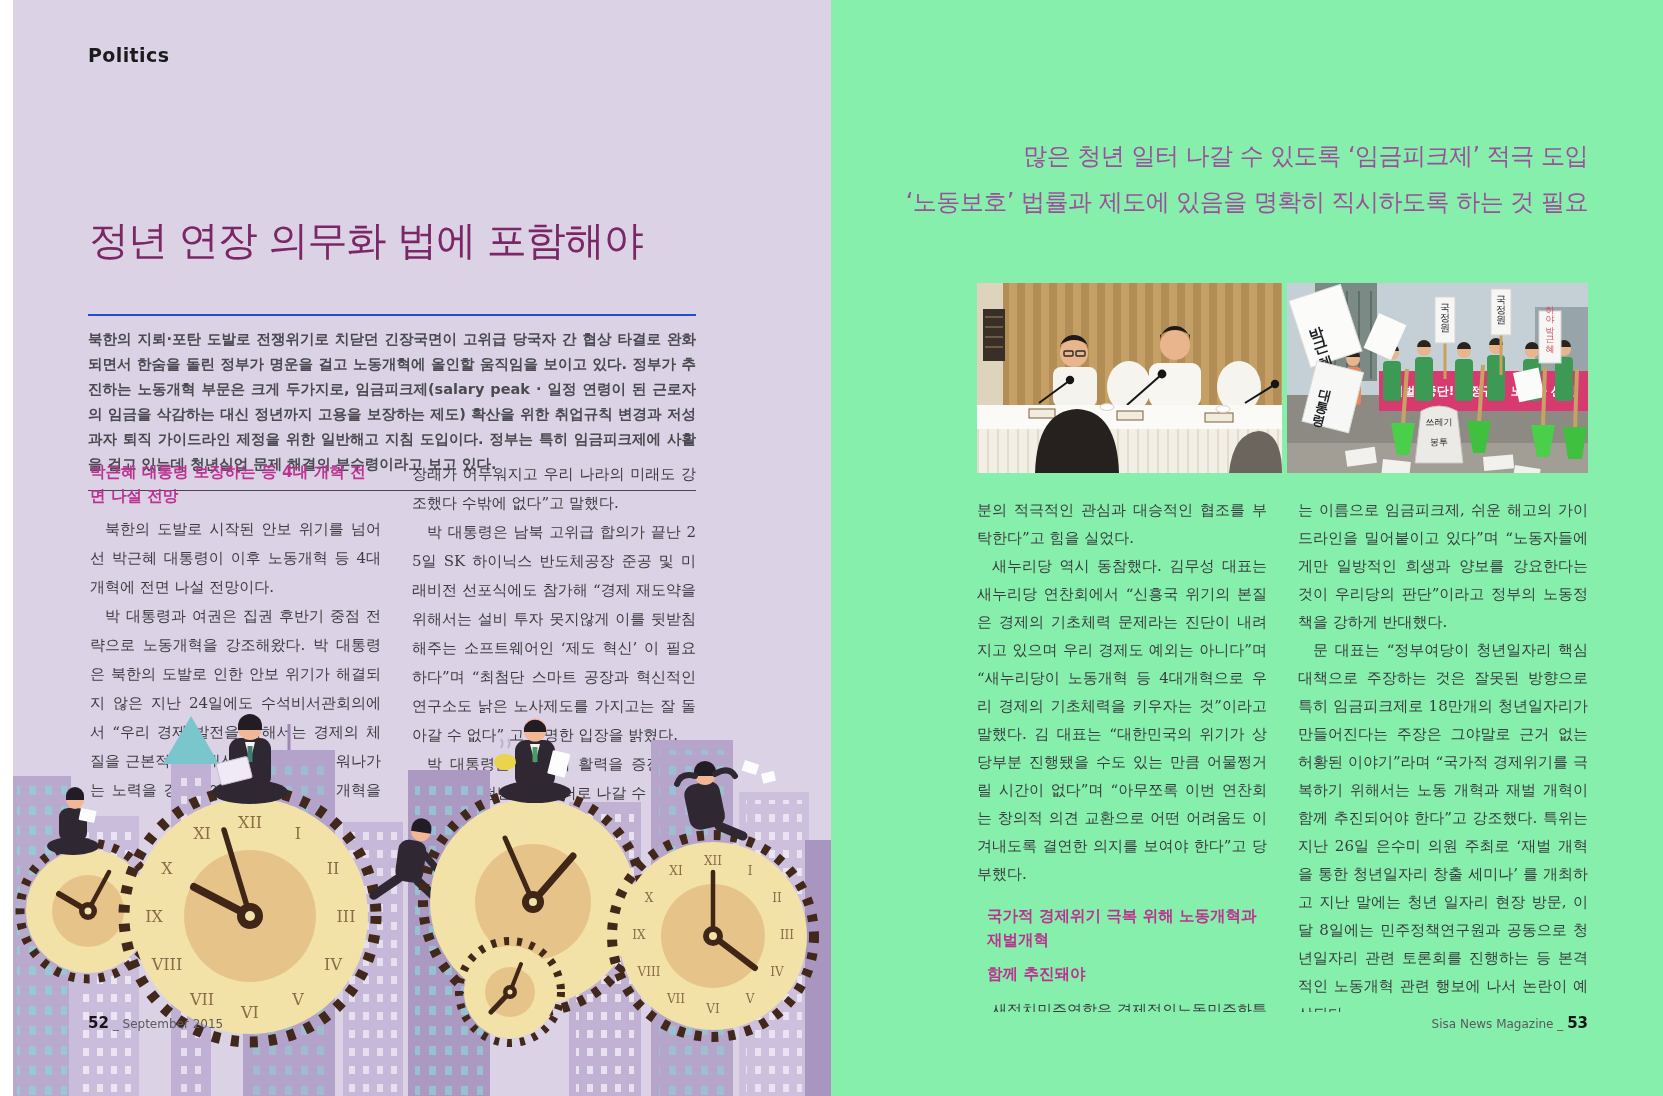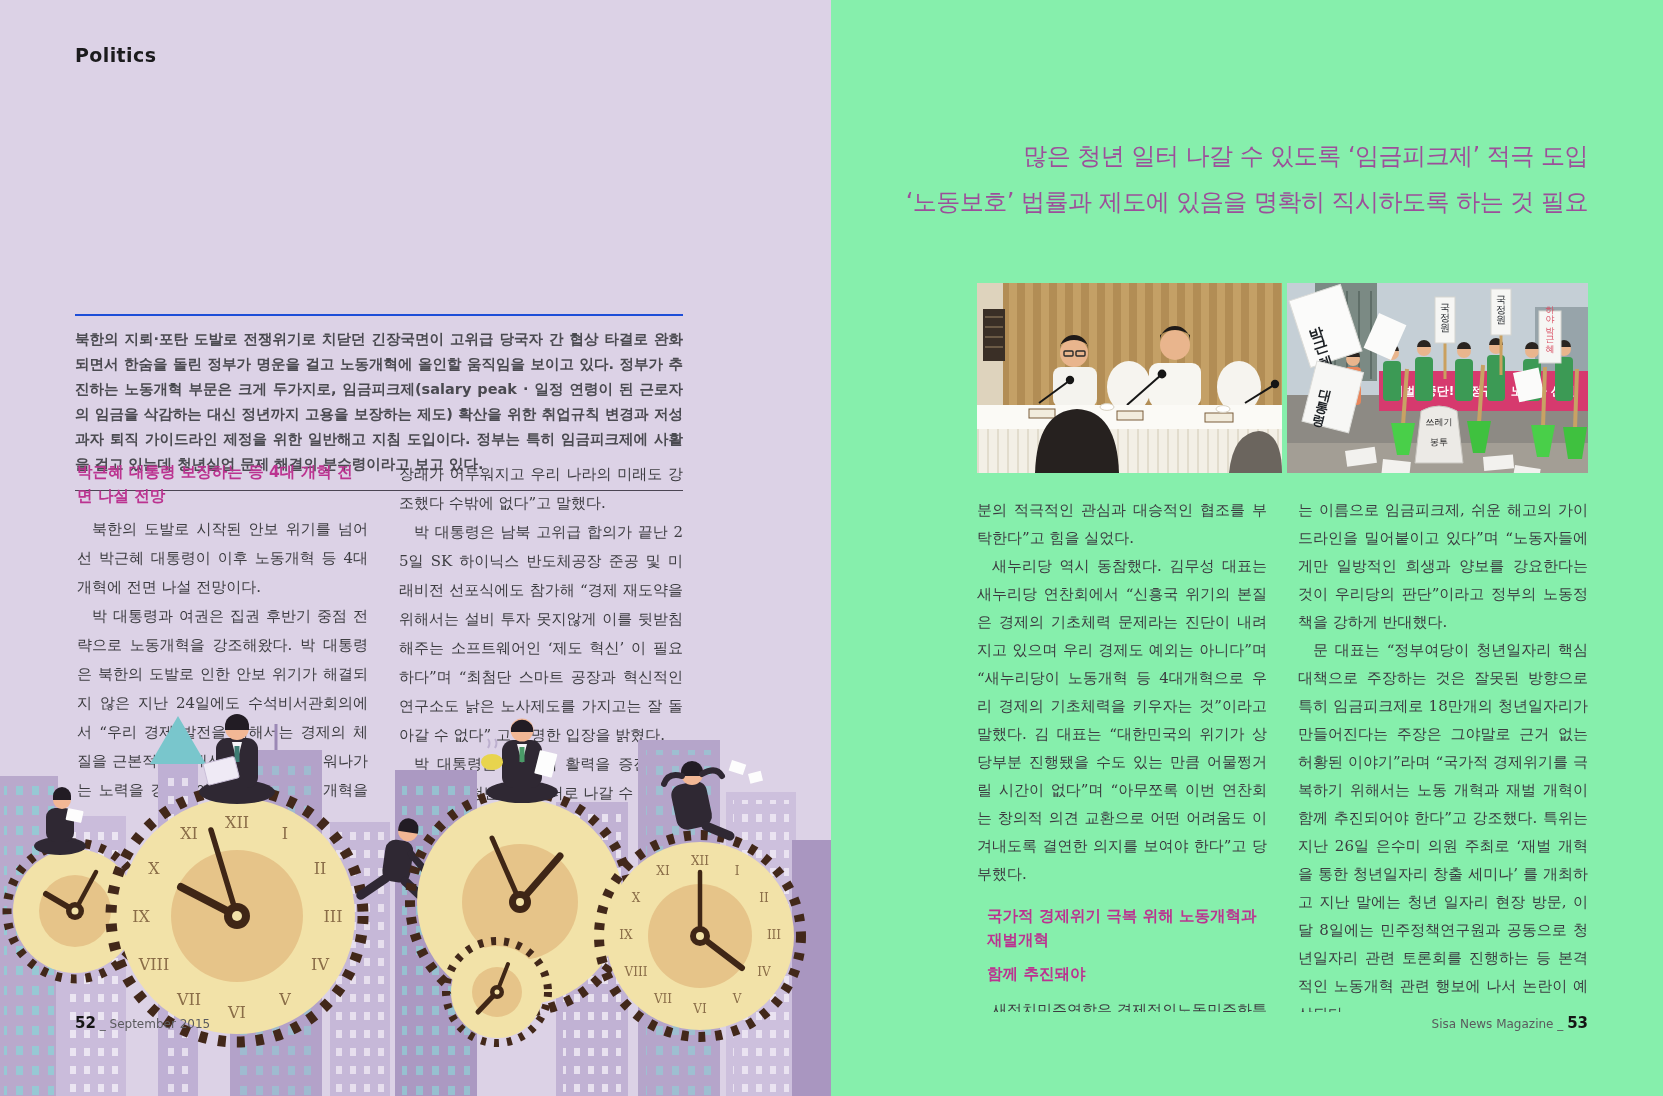--- a/index.html
+++ b/index.html
@@ -1,20 +1,20 @@
 <!DOCTYPE html>
 <html><head>
 <meta charset="utf-8">
 <style>
   html,body{margin:0;padding:0;}
   body{width:1663px;height:1096px;position:relative;background:#fff;
        font-family:"DejaVu Sans",sans-serif;-webkit-font-smoothing:antialiased;}
   .spread{position:absolute;inset:0;overflow:hidden;}
   .page{position:absolute;top:0;height:1096px;overflow:hidden;}
-  .page-left{left:0;width:889px;background:#dcd2e6;padding-left:43px;}
+  .page-left{left:13px;width:889px;background:#dcd2e6;padding-left:43px;}
   .page-right{left:831px;width:832px;background:#86efac;}
 
   .politics{position:absolute;left:75px;top:44px;font-size:19px;font-weight:700;
             color:#1b1b1d;letter-spacing:.4px;}
 
   .title{position:absolute;left:76px;top:128px;font-family:"DejaVu Serif",serif;
          font-weight:400;font-size:40px;line-height:57px;color:#7b2765;letter-spacing:-1px;}
 
   .lead-box{position:absolute;left:75px;top:314px;width:608px;
             border-top:2px solid #1d4ed8;border-bottom:1px solid #4b4553;
@@ -55,21 +55,21 @@
 </style>
 </head>
 <body>
 
 <div class="spread">
 
   <section class="page page-left">
 
     <div class="politics">Politics</div>
 
-    <h1 class="title"><br></h1>
+    <h1 class="title"><br><span>정년 연장 의무화 법에 포함해야</span></h1>
 
     <div class="lead-box">
       <p class="lead">북한의 지뢰·포탄 도발로 전쟁위기로 치닫던 긴장국면이 고위급 당국자 간 협상 타결로 완화되면서 한숨을 돌린 정부가 명운을 걸고 노동개혁에 올인할 움직임을 보이고 있다. 정부가 추진하는 노동개혁 부문은 크게 두가지로, 임금피크제(salary peak · 일정 연령이 된 근로자의 임금을 삭감하는 대신 정년까지 고용을 보장하는 제도) 확산을 위한 취업규칙 변경과 저성과자 퇴직 가이드라인 제정을 위한 일반해고 지침 도입이다. 정부는 특히 임금피크제에 사활을 걸고 있는데 청년실업 문제 해결의 분수령이라고 보고 있다.</p>
     </div>
 
     <div class="cols-left">
       <div class="lcol1">
         <h2 class="subhead">박근혜 대통령 보장하는 등 4대 개혁 전면 나설 전망</h2>
         <p class="body-text indent">북한의 도발로 시작된 안보 위기를 넘어선 박근혜 대통령이 이후 노동개혁 등 4대 개혁에 전면 나설 전망이다.</p>
         <p class="body-text indent">박 대통령과 여권은 집권 후반기 중점 전략으로 노동개혁을 강조해왔다. 박 대통령은 북한의 도발로 인한 안보 위기가 해결되지 않은 지난 24일에도 수석비서관회의에서 “우리 경제 발전을 위해서는 경제의 체질을 근본적으로 개선하고 영향을 키워나가는 노력을 강화해야 한다”면서 4대 개혁을 강조했다.</p>

